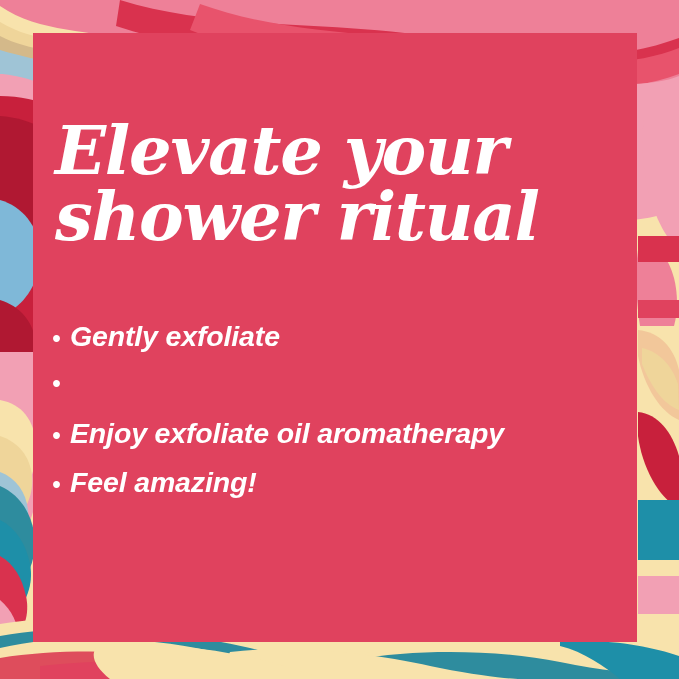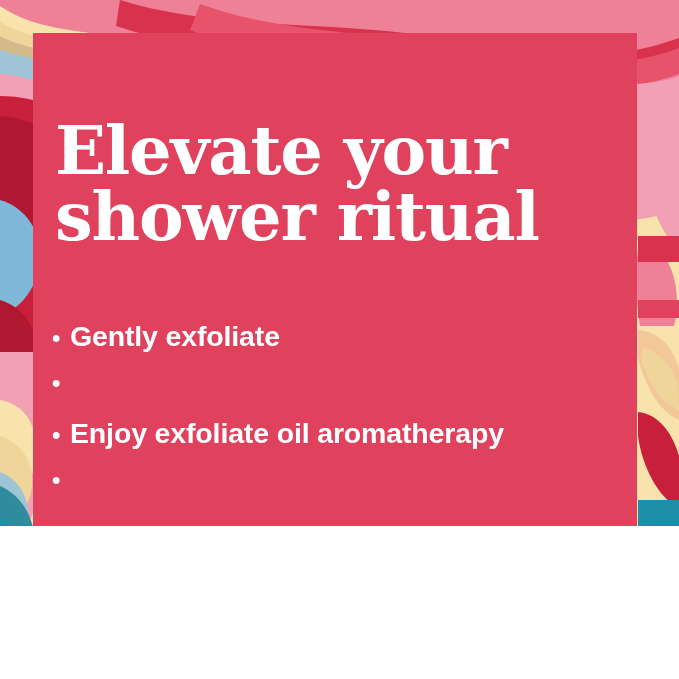--- a/index.html
+++ b/index.html
@@ -3,23 +3,24 @@
 <meta charset="utf-8">
 <style>
   html, body {
     margin: 0;
     padding: 0;
     background: #ffffff;
   }
   #graphic {
     position: relative;
     width: 679px;
-    height: 526px;
+    height: 679px;
     overflow: hidden;
     font-family: "Liberation Sans", sans-serif;
+    font-style: italic;
   }
   #art-bg {
     position: absolute;
     inset: 0;
     width: 679px;
     height: 679px;
     display: block;
   }
   #panel {
     position: absolute;
@@ -142,16 +143,17 @@
     </li>
     <li>
       <span class="dot">•</span>
     </li>
     <li>
       <span class="dot">•</span>
       <span class="txt">Enjoy exfoliate oil aromatherapy</span>
     </li>
     <li>
       <span class="dot">•</span>
+      <span class="txt">Feel amazing!</span>
     </li>
   </ul>
 
 </div>
 
 </body></html>

